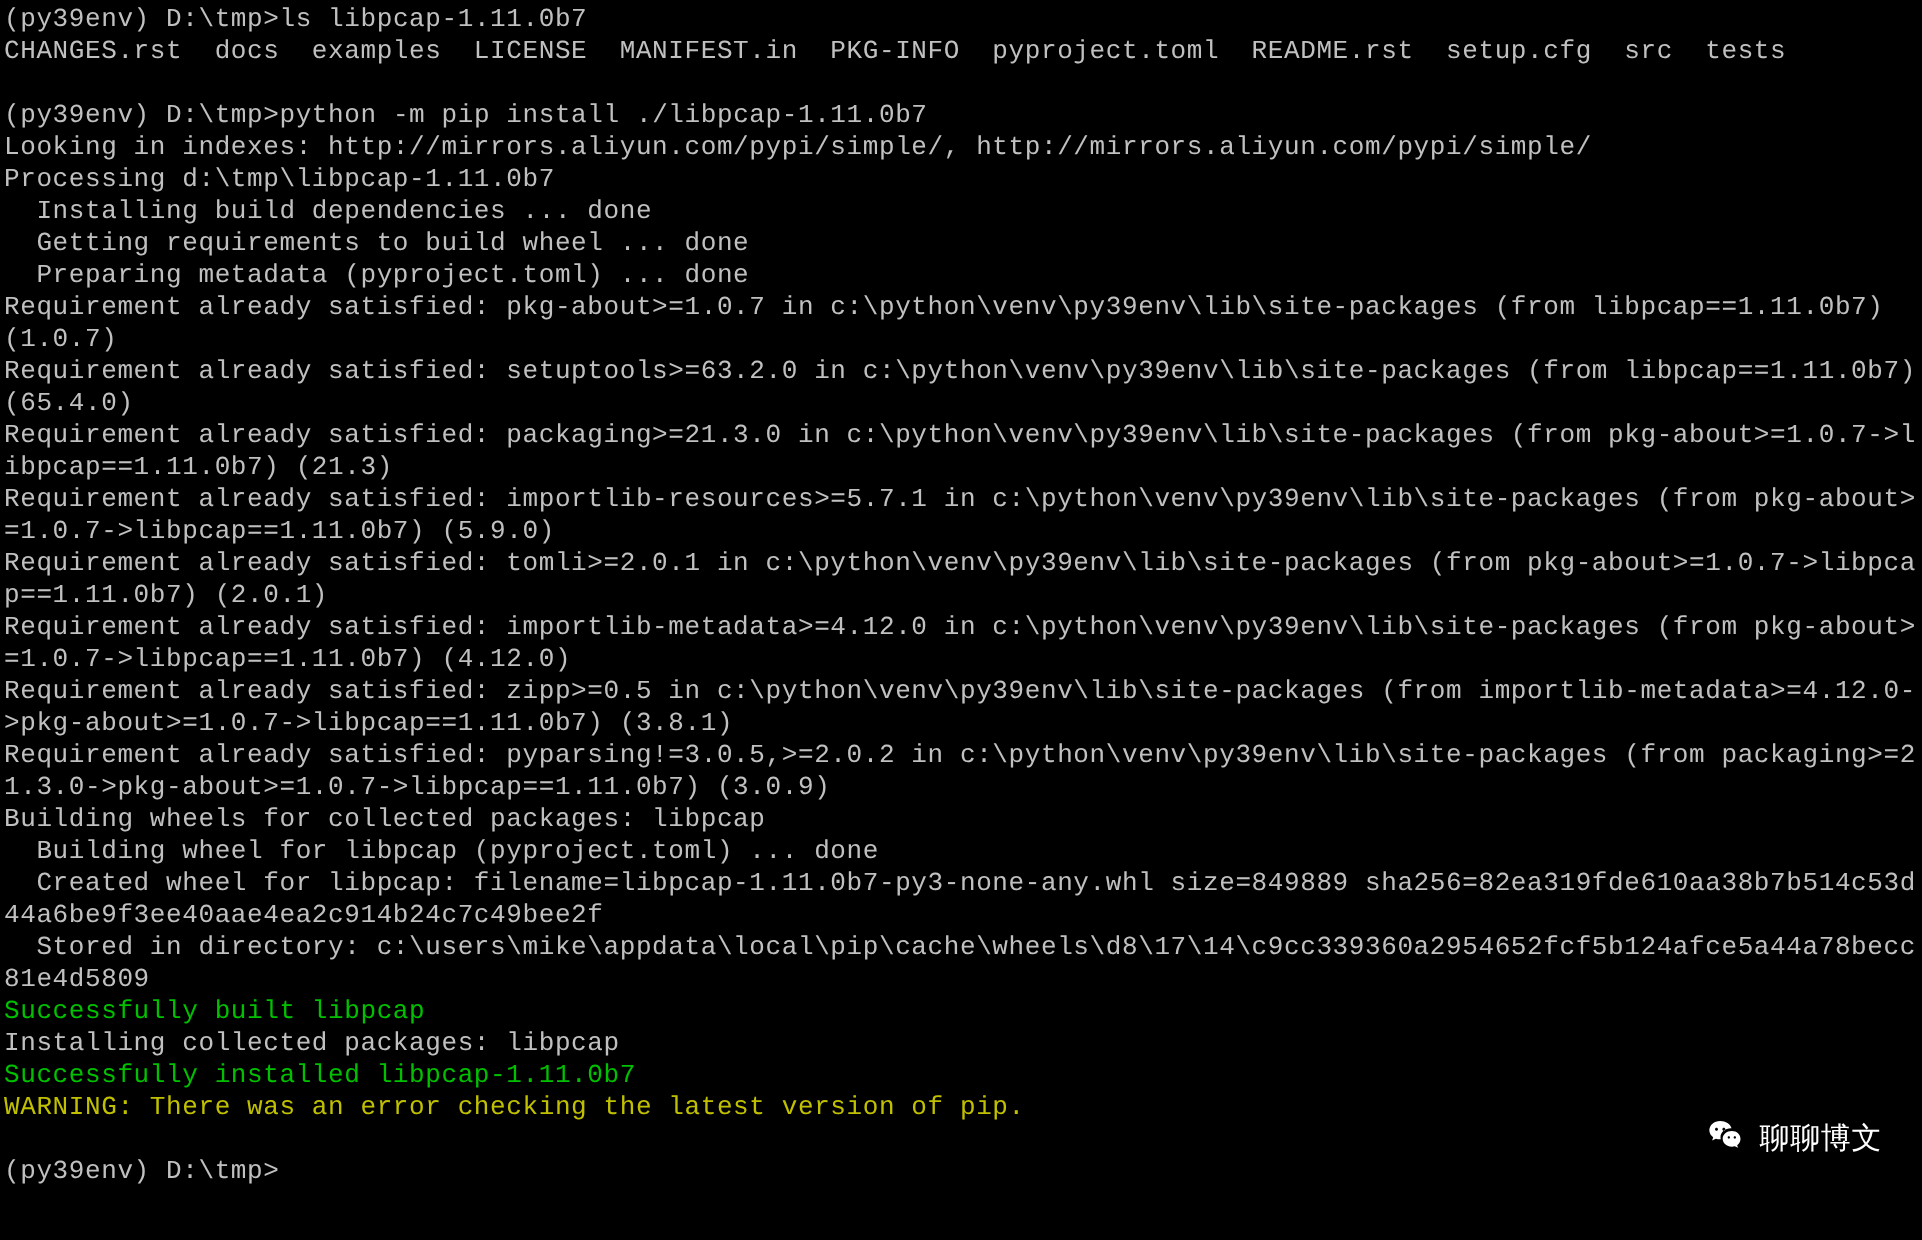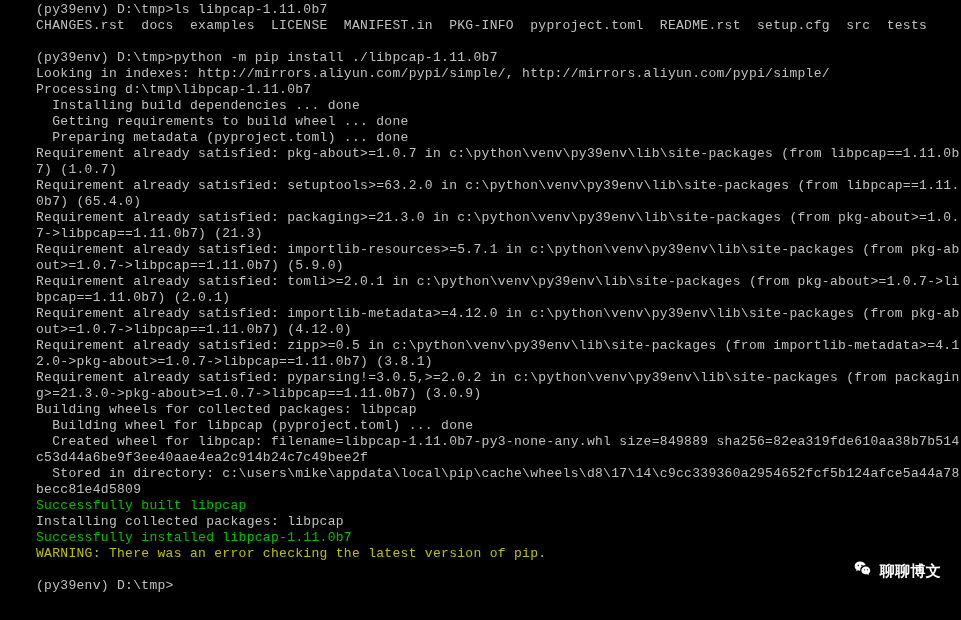--- a/index.html
+++ b/index.html
@@ -12,35 +12,34 @@
     line-height: 16px;
     overflow: hidden;
     position: relative;
     letter-spacing: 0.3px;
   }
   .terminal {
     white-space: pre-wrap;
     word-break: break-all;
     color: #c0c0c0;
     padding: 2px 0 0 2px;
-    margin-left: 34px;
   }
   .green { color: #00c000; }
   .yellow { color: #c0c000; }
   .watermark {
     position: absolute;
     right: 20px;
     bottom: 38px;
     display: flex;
     align-items: center;
     gap: 6px;
     color: #fff;
     font-family: 'Microsoft YaHei', sans-serif;
     font-size: 15px;
-    font-weight: bold;
+    font-weight: normal;
   }
   .watermark svg { width: 22px; height: 20px; fill: #fff; }
 </style>
 </head>
 <body>
 
 <div class="terminal"><span>(py39env) D:\tmp&gt;</span><span>ls libpcap-1.11.0b7</span>
 <span>CHANGES.rst  docs  examples  LICENSE  MANIFEST.in  PKG-INFO  pyproject.toml  README.rst  setup.cfg  src  tests</span>
 
 <span>(py39env) D:\tmp&gt;</span><span>python -m pip install ./libpcap-1.11.0b7</span>

